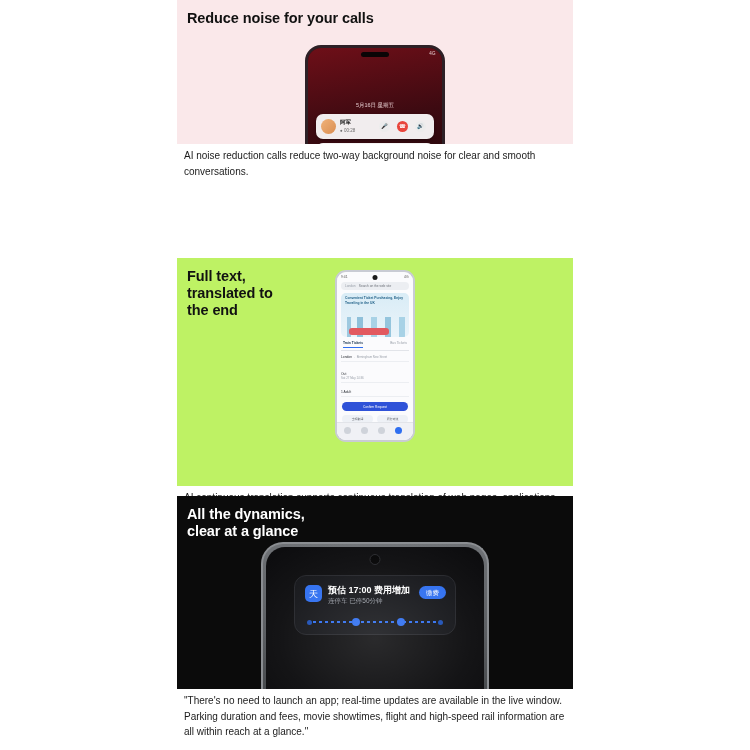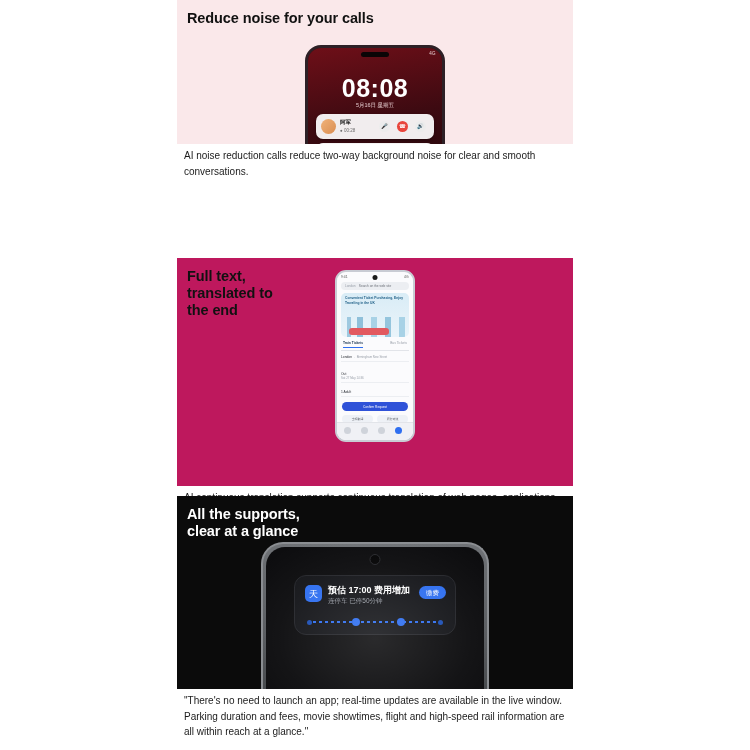--- a/index.html
+++ b/index.html
@@ -27,21 +27,21 @@
   
   .card {
     position: relative;
     overflow: hidden;
   }
   .card-pink {
     background: #fae8ea;
     height: 144px;
   }
   .card-gray {
-    background: #be185d;
+    background: #bef264;
     height: 228px;
   }
   .card-dark {
     background: #0b0b0b;
     height: 193px;
   }
   .card-title {
     position: absolute;
     left: 10px;
     top: 10px;
@@ -545,21 +545,20 @@
 <div class="page">
 
   <div class="feature" style="top:0;">
     <div class="card card-pink">
       <div class="card-title">Reduce noise for your calls</div>
 
       <div class="phone1">
         <div class="p1-screen">
           <div class="p1-notch"></div>
           <div class="p1-status">4G</div>
-          <div class="p1-time">08:08</div>
           <div class="p1-date">5月16日 星期五</div>
 
           <div class="p1-callcard">
             <div class="p1-avatar"></div>
             <div class="p1-caller">阿军</div>
             <div class="p1-dur">● 00:28</div>
             <div class="p1-btn p1-mic">
                 <span class="p1-icn">🎤</span>
               </div>
             <div class="p1-btn p1-hang">
@@ -644,21 +643,21 @@
             <div class="p2-dot" style="left:58px;background:#2f6ff0;"></div>
           </div>
         </div>
       </div>
     </div>
     <div class="caption">AI continuous translation supports continuous translation of web pages, applications, and documents, allowing you to read smoothly.</div>
   </div>
 
   <div class="feature" style="top:496px;">
     <div class="card card-dark">
-      <div class="card-title light" style="white-space:pre-line;">All the supports,
+      <div class="card-title light" style="white-space:pre-line;">All the dynamics,
 clear at a glance</div>
 
       <div class="phone3">
         <div class="p3-screen">
           <div class="p3-cam"></div>
 
           <div class="p3-widget">
             <div class="p3-appicon">
               <span>天</span>
             </div>

